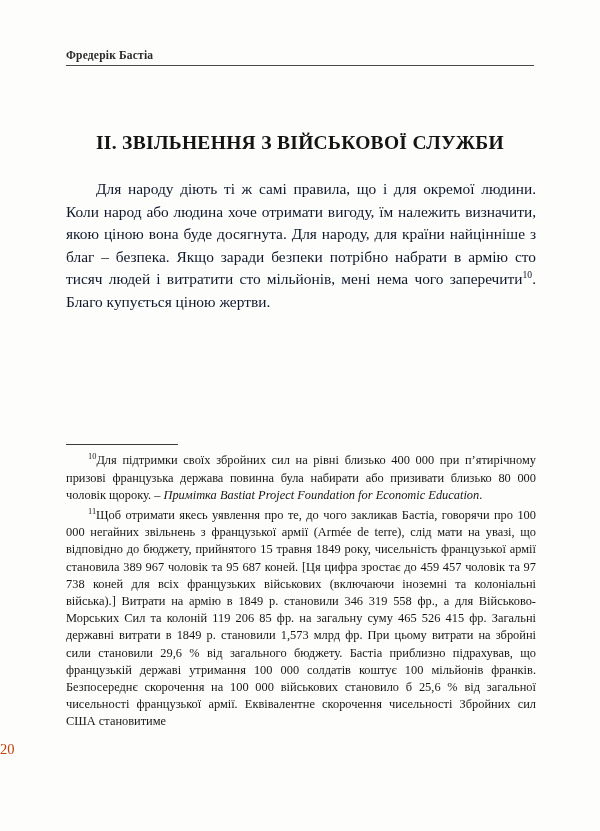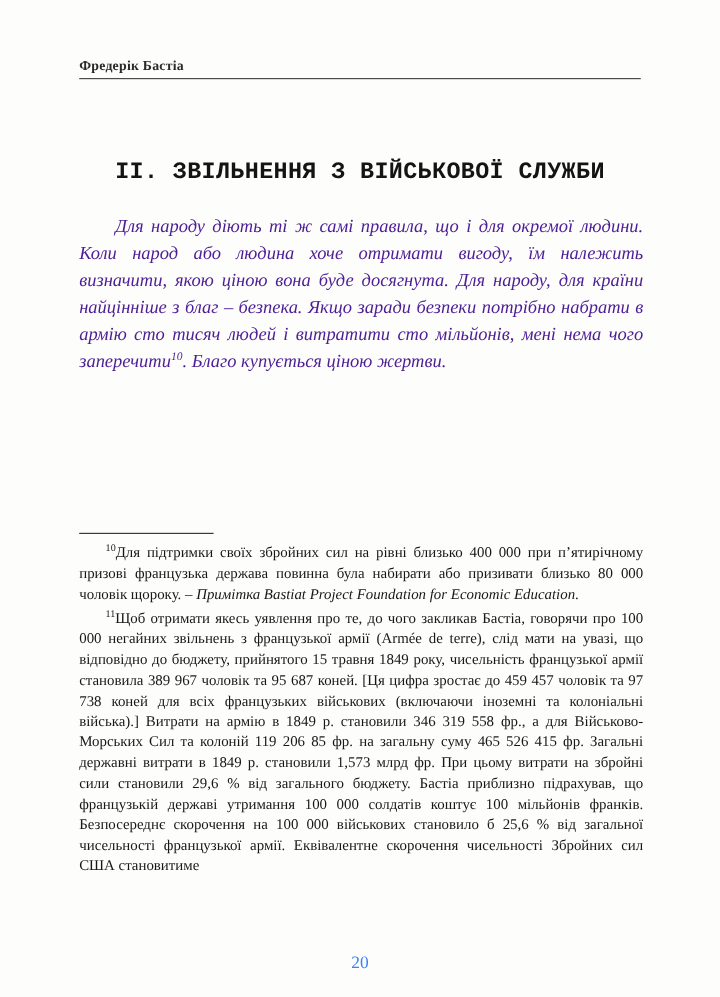--- a/index.html
+++ b/index.html
@@ -51,40 +51,38 @@
     position: absolute;
     left: 66px;
     top: 130px;
     width: 468px;
     text-align: center;
     font-size: 19.5px;
     font-weight: 700;
     letter-spacing: 0.3px;
     color: #141414;
     line-height: 26px;
-    font-family: Liberation Mono, monospace;
   }
 
   
   .body-block {
     position: absolute;
     left: 66px;
     top: 178px;
     width: 470px;
   }
   .para {
     font-size: 15.4px;
     line-height: 22.6px;
     text-align: justify;
     text-indent: 30px;
     margin: 0 0 13px 0;
-    color: #4c1d95;
+    color: #0f172a;
     -webkit-hyphens: manual;
     hyphens: manual;
-    font-style: italic;
   }
   .para sup {
     font-size: 9.6px;
     line-height: 0;
     vertical-align: super;
   }
 
   
   .footnotes {
     position: absolute;
@@ -113,25 +111,24 @@
   }
   .footnote .it {
     font-style: italic;
     margin-top: 48px;
   }
 
   
   .folio {
     position: absolute;
     left: 0;
-    top: 795px;
+    top: 741px;
     width: 600px;
-    text-align: center;
     font-size: 14.5px;
-    color: #3b82f6;
+    color: #c2410c;
   }
 </style>
 </head>
 <body>
 
 <div class="page">
 
   <div class="running-head">
     <span class="running-head-text">Фредерік Бастіа</span>
     <div class="head-rule"></div>

